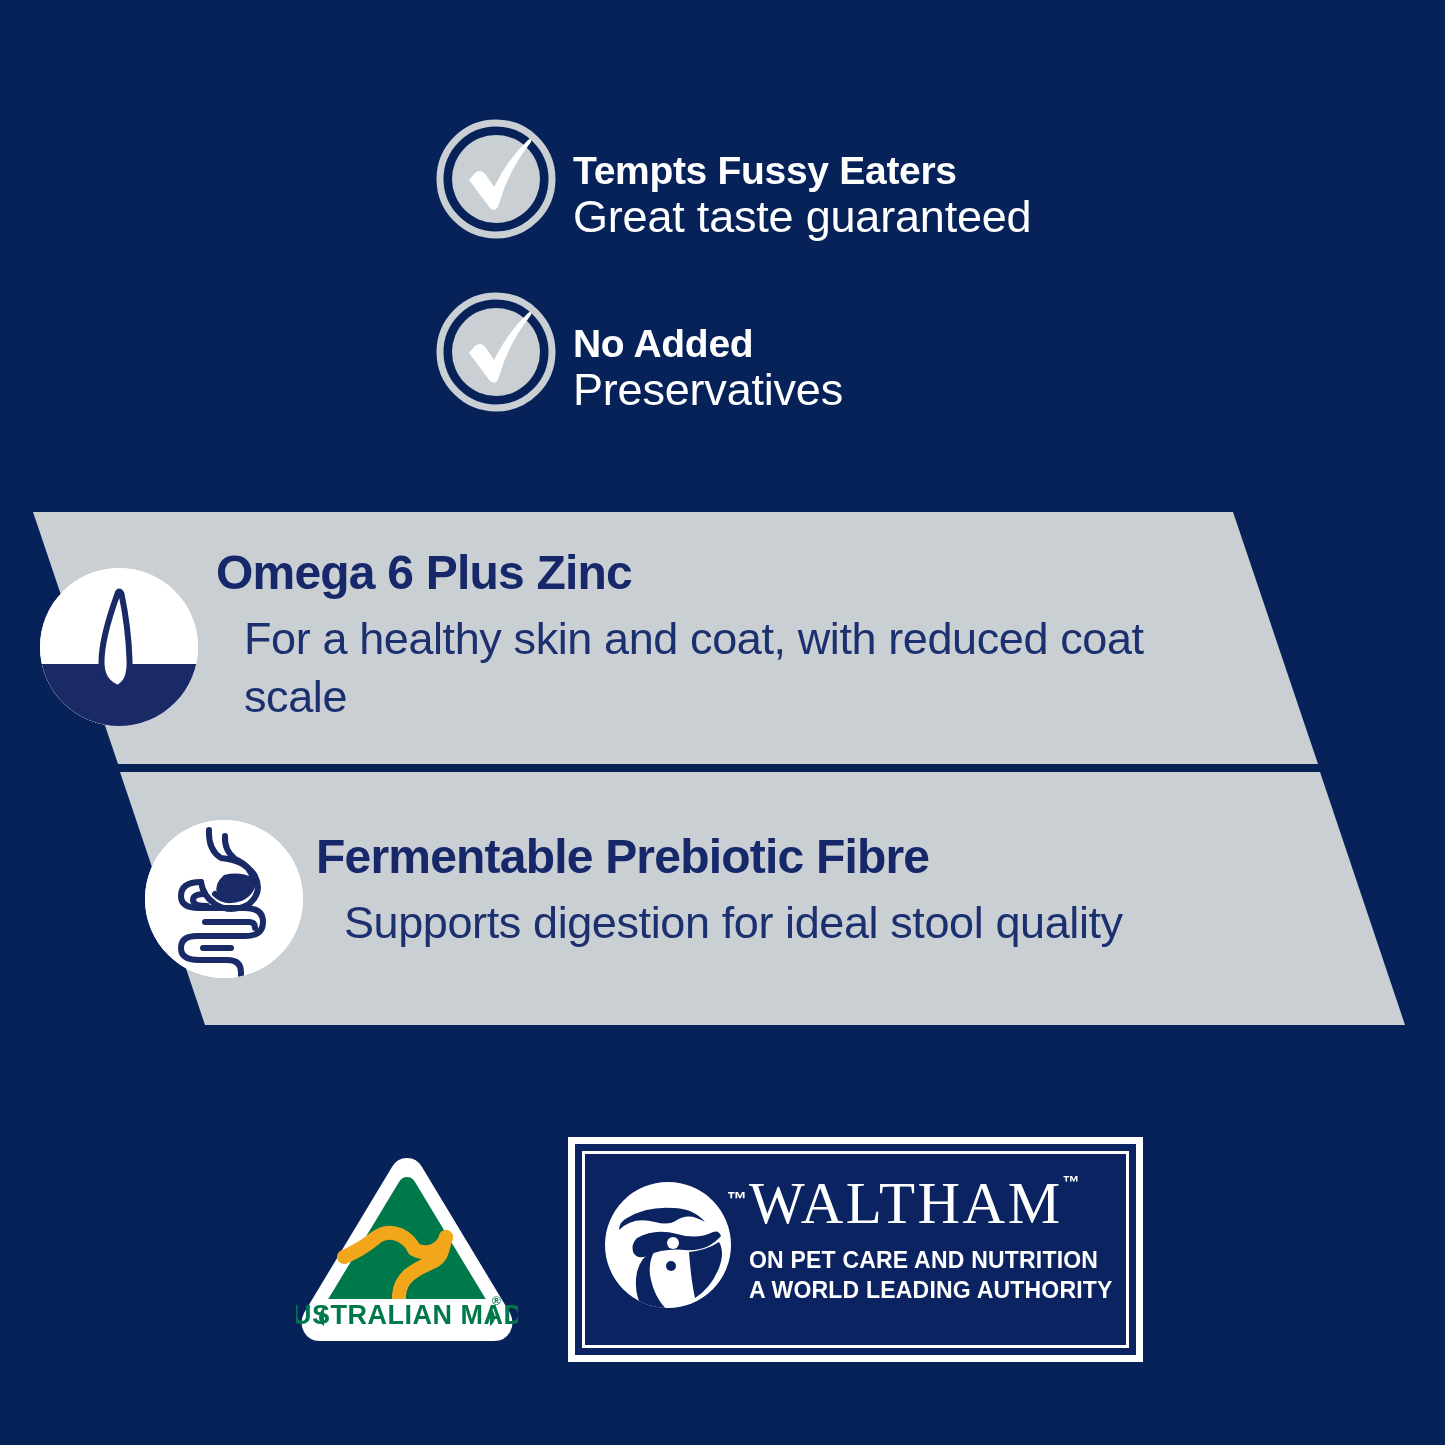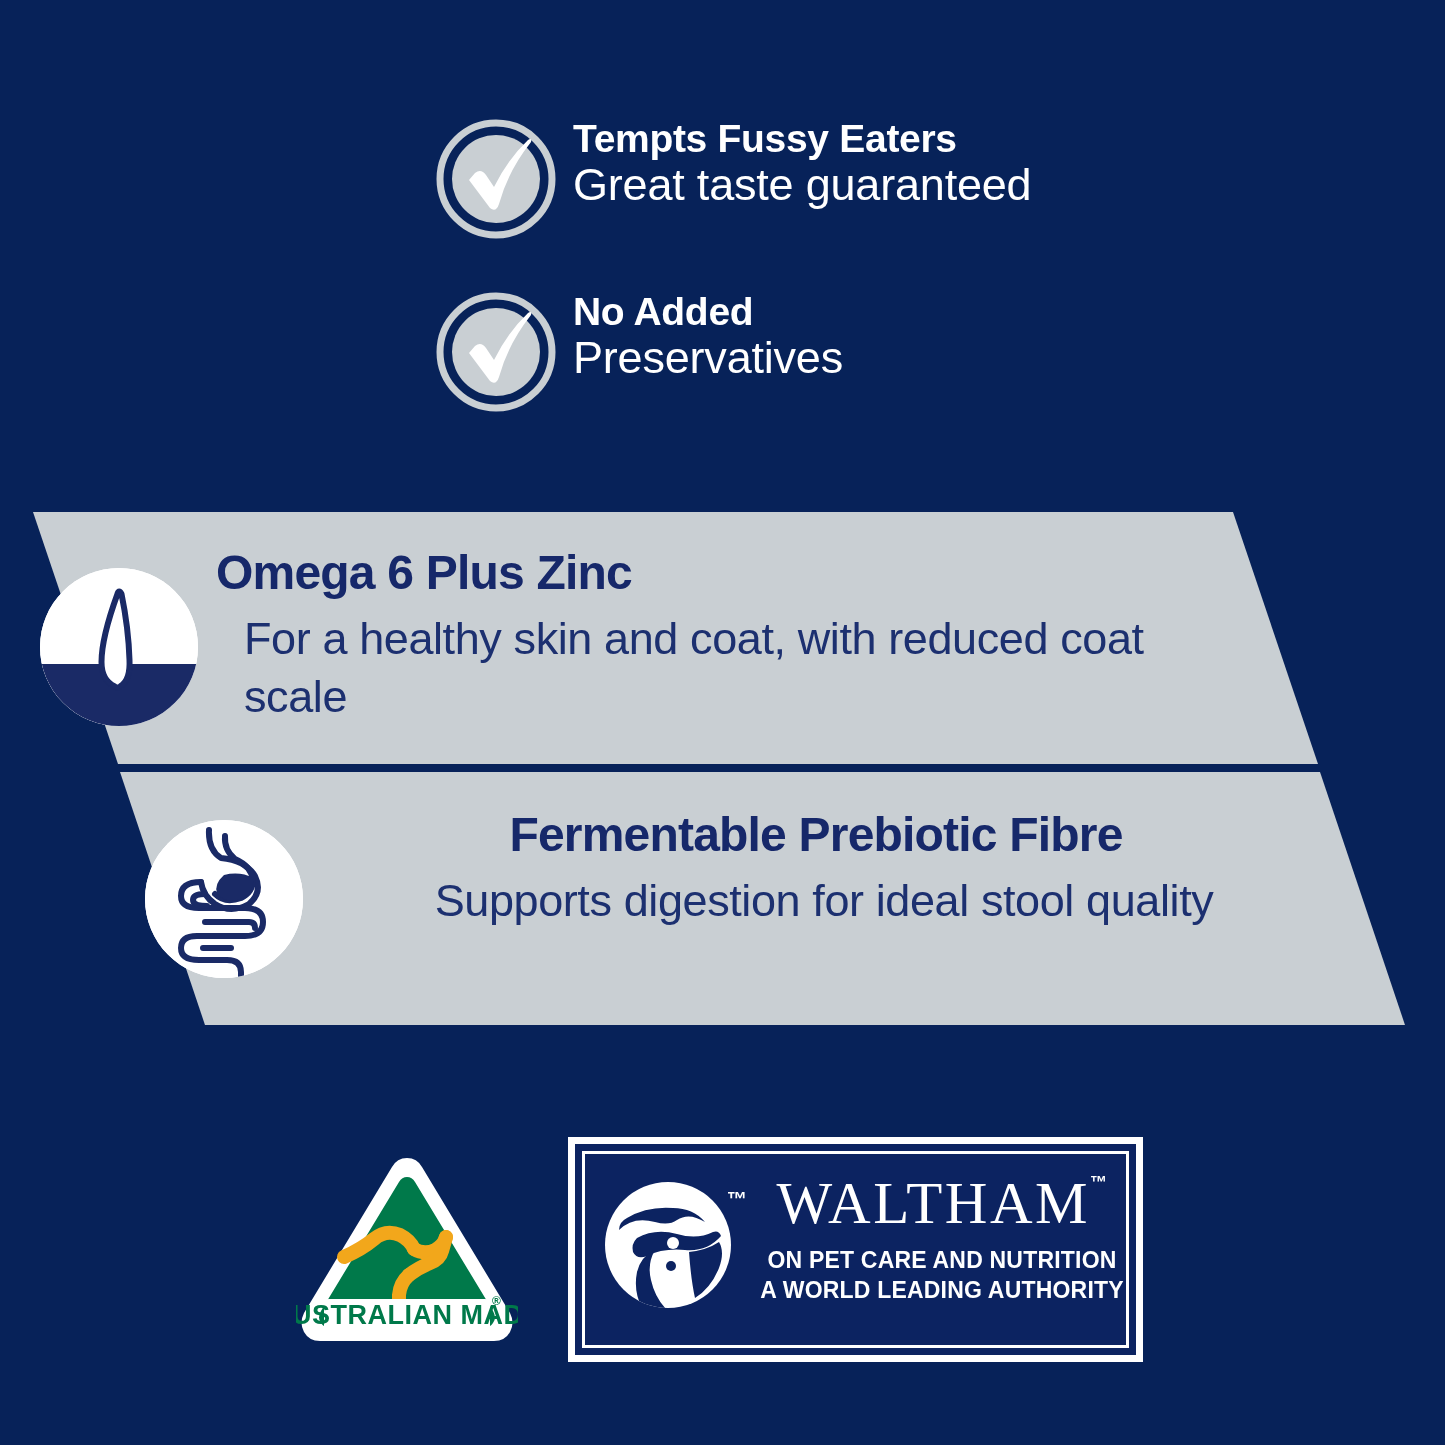--- a/index.html
+++ b/index.html
@@ -26,21 +26,21 @@
   
   .claims {
     position: absolute;
     left: 0;
     top: 0;
     width: 1445px;
   }
   .claim {
     position: absolute;
     display: flex;
-    align-items: flex-start;
+    align-items: flex-end;
   }
   .claim-1 { left: 436px; top: 119px; }
   .claim-2 { left: 436px; top: 292px; }
 
   .tick-icon {
     width: 120px;
     height: 120px;
     flex: 0 0 120px;
     position: relative;
   }
@@ -106,21 +106,21 @@
     top: 820px;
     width: 158px;
     height: 158px;
   }
 
   .banner-text {
     position: absolute;
     color: #1a2f6e;
   }
   .banner-text-1 { left: 216px; top: 548px; width: 1000px; }
-  .banner-text-2 { left: 316px; top: 810px; width: 1000px; text-align: center; }
+  .banner-text-2 { left: 316px; top: 832px; width: 1000px; }
 
   .banner-title {
     font-size: 48px;
     font-weight: 700;
     letter-spacing: -0.8px;
     line-height: 1.05;
     color: #16286a;
     margin: 0 0 4px 0;
     white-space: nowrap;
   }
@@ -197,21 +197,20 @@
     color: #ffffff;
     font-size: 20px;
     font-weight: 700;
     letter-spacing: 0.5px;
   }
   .waltham-words {
     position: absolute;
     left: 174px;
     top: 30px;
     width: 386px;
-    text-align: center;
   }
   .waltham-name {
     font-family: "Liberation Serif", serif;
     color: #ffffff;
     font-size: 59px;
     font-weight: 400;
     letter-spacing: 2.5px;
     line-height: 1;
     position: relative;
     display: inline-block;

